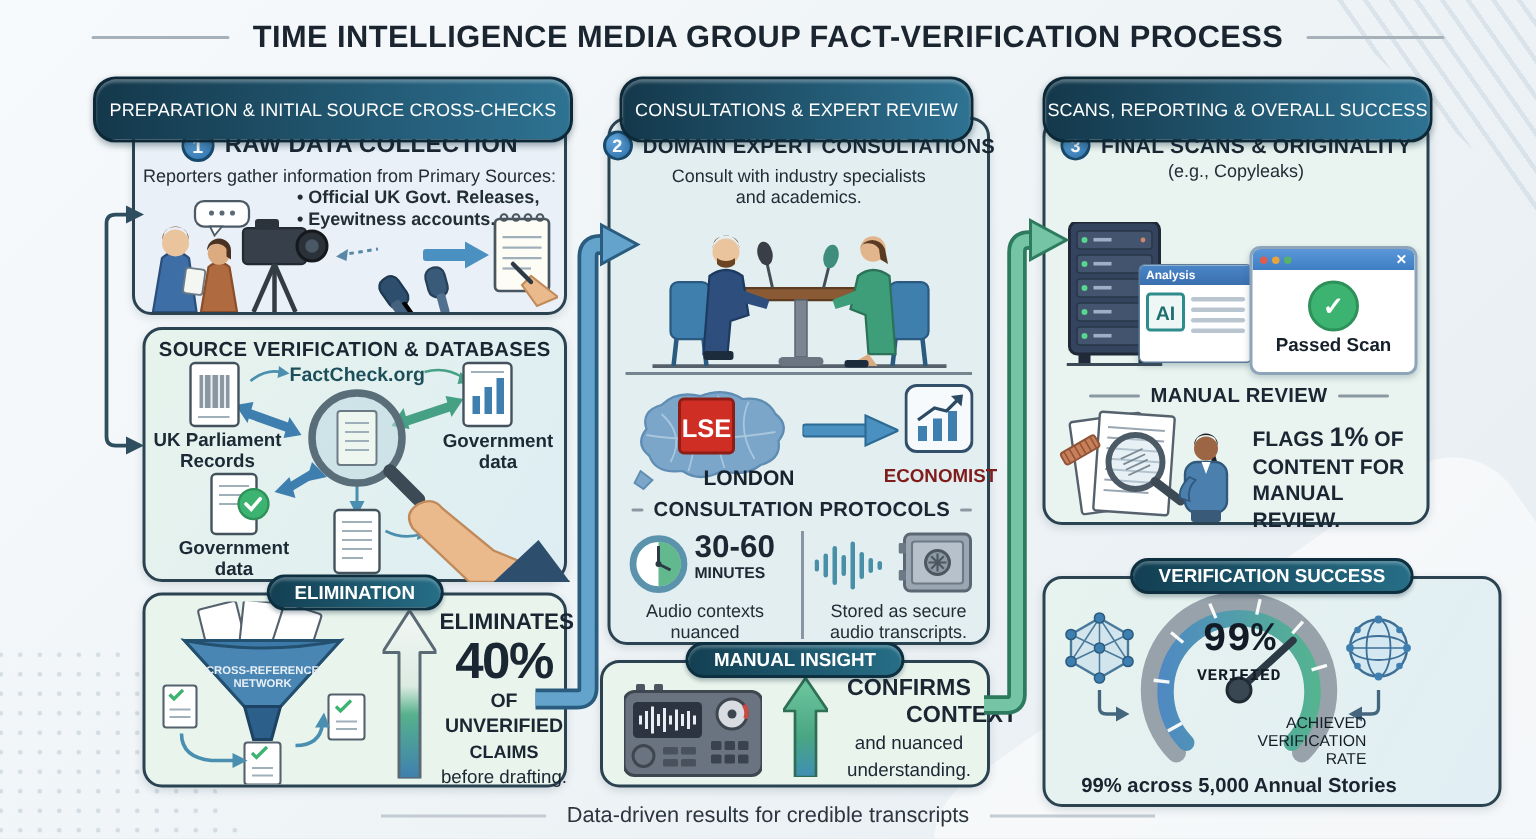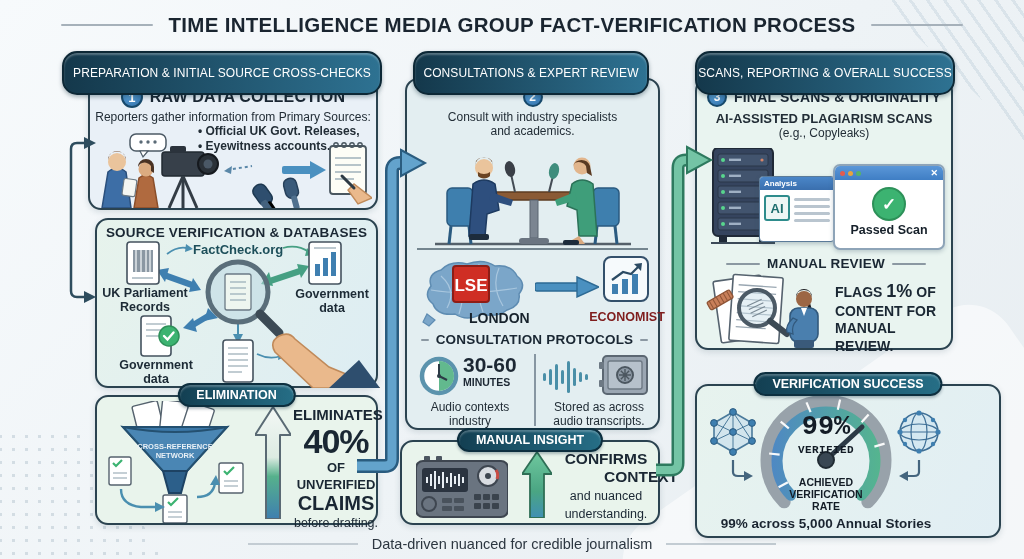--- a/index.html
+++ b/index.html
@@ -262,28 +262,29 @@
             <stop offset="0.62" stop-color="#56b18c"></stop>
             <stop offset="1" stop-color="#3e7fb0"></stop>
       </linearGradient>
         </defs>
       <polygon points="18,0 36,28 25,28 25,112 11,112 11,28 0,28" fill="url(#elimGrad)" stroke="#5a6a74" stroke-width="2" stroke-linejoin="round"></polygon>
     </svg>
     <div class="abs" style="left:196px;top:10px;width:86px;text-align:center;color:#1a2733;line-height:1.05;">
       <span class="b" style="font-size:15px;">ELIMINATES</span><br>
       <span style="font-size:34px;font-weight:800;letter-spacing:-1px;">40%</span><br>
       <span class="b" style="font-size:13px;">OF UNVERIFIED</span><br>
-      <span class="b" style="font-size:20px;">CLAIMS</span><br>
+      <span class="b" style="font-size:12px;">CLAIMS</span><br>
       <span style="font-size:12.5px;">before drafting.</span>
     </div>
   </div>
 
   <div class="panel" style="left:405px;top:78px;width:255px;height:352px;background:#e3eef1;">
     <div class="sec-head" style="margin-top:7px;">
       <div class="num" style="width:20px;height:20px;flex-basis:20px;font-size:12px;">2</div>
+      <div class="sec-title" style="font-size:13.5px;">DOMAIN EXPERT CONSULTATIONS</div>
     </div>
     <div class="cap" style="margin-top:3px;">Consult with industry specialists</div>
     <div class="cap">and academics.</div>
     <svg style="display:block;margin:2px auto 0;" width="212" height="108" viewBox="0 0 212 108">
       <line x1="8" y1="104" x2="204" y2="104" stroke="#55606a" stroke-width="2.5"></line>
       <rect x="20" y="48" width="26" height="38" rx="5" fill="#3e7fae" stroke="#2a5a80" stroke-width="1.5"></rect>
       <line x1="24" y1="86" x2="22" y2="104" stroke="#2a5a80" stroke-width="3"></line>
         <line x1="42" y1="86" x2="44" y2="104" stroke="#2a5a80" stroke-width="3"></line>
       <rect x="166" y="48" width="26" height="38" rx="5" fill="#3e7fae" stroke="#2a5a80" stroke-width="1.5"></rect>
       <line x1="170" y1="86" x2="168" y2="104" stroke="#2a5a80" stroke-width="3"></line>
@@ -346,21 +347,21 @@
         <path d="M20,5 a15,15 0 0 1 0,30 z" fill="#62b98e"></path>
         <line x1="20" y1="20" x2="20" y2="8" stroke="#2c3a46" stroke-width="2"></line>
         <line x1="20" y1="20" x2="28" y2="24" stroke="#2c3a46" stroke-width="2"></line>
         <circle cx="20" cy="20" r="2" fill="#2c3a46"></circle>
       </svg>
       <div class="abs" style="left:56px;top:2px;color:#1c2733;line-height:1;">
         <div style="font-size:21px;font-weight:800;">30-60</div>
         <div style="font-size:10.5px;font-weight:800;margin-top:2px;">MINUTES</div>
       </div>
       <div class="cap abs" style="left:2px;top:48px;width:122px;">
-        <span>Audio contexts</span><br><span>industry</span>
+        <span>Audio contexts</span><br><span>nuanced</span>
       </div>
       <svg class="abs" style="left:136px;top:8px;" width="48" height="34" viewBox="0 0 48 34">
         <g fill="#4a8fa8">
             <rect x="0" y="13" width="3" height="8" rx="1.5"></rect>
             <rect x="6" y="9" width="3" height="16" rx="1.5"></rect>
             <rect x="12" y="4" width="3" height="26" rx="1.5"></rect>
             <rect x="18" y="10" width="3" height="14" rx="1.5"></rect>
             <rect x="24" y="1" width="3" height="32" rx="1.5"></rect>
             <rect x="30" y="8" width="3" height="18" rx="1.5"></rect>
             <rect x="36" y="12" width="3" height="10" rx="1.5"></rect>
@@ -369,21 +370,21 @@
       </svg>
       <svg class="abs" style="left:192px;top:2px;" width="52" height="44" viewBox="0 0 52 44">
         <rect x="4" y="2" width="44" height="38" rx="4" fill="#9aa6b2" stroke="#5b6772" stroke-width="2"></rect>
         <rect x="9" y="7" width="34" height="28" rx="2" fill="#b6c1cb" stroke="#6d7984" stroke-width="1.4"></rect>
         <circle cx="26" cy="21" r="8" fill="#8d99a5" stroke="#4c5760" stroke-width="2"></circle>
         <path d="M26,15 v12 M20,21 h12 M21.8,16.8 l8.4,8.4 M30.2,16.8 l-8.4,8.4" stroke="#4c5760" stroke-width="1.4"></path>
         <rect x="0" y="8" width="5" height="7" rx="1" fill="#6d7984"></rect>
           <rect x="0" y="26" width="5" height="7" rx="1" fill="#6d7984"></rect>
       </svg>
       <div class="cap abs" style="left:132px;top:48px;width:120px;">
-        <span>Stored as across</span><br><span>audio transcripts.</span>
+        <span>Stored as secure</span><br><span>audio transcripts.</span>
       </div>
     </div>
   </div>
 
   <div class="panel" style="left:400px;top:440px;width:260px;height:85px;background:#e9f4ec;">
     <div class="badge">MANUAL INSIGHT</div>
     <svg class="abs" style="left:14px;top:14px;" width="92" height="62" viewBox="0 0 92 62">
       <rect x="8" y="0" width="6" height="6" rx="1" fill="#4c5660"></rect>
         <rect x="20" y="0" width="6" height="6" rx="1" fill="#4c5660"></rect>
       <rect x="0" y="5" width="92" height="56" rx="7" fill="#6a7480" stroke="#3e4650" stroke-width="2"></rect>
@@ -435,21 +436,20 @@
       <span style="font-size:12.5px;">and nuanced</span><br>
       <span style="font-size:12.5px;">understanding.</span>
     </div>
   </div>
 
   <div class="panel" style="left:695px;top:78px;width:258px;height:272px;background:#e9f4f0;">
     <div class="sec-head" style="margin-top:7px;">
       <div class="num" style="width:20px;height:20px;flex-basis:20px;font-size:12px;">3</div>
       <div class="sec-title" style="font-size:14px;">FINAL SCANS &amp; ORIGINALITY</div>
     </div>
-    <div class="cap b" style="font-size:13px;margin-top:4px;">AI-ASSISTED PLAGIARISM SCANS</div>
     <div class="cap" style="font-size:12px;">(e.g., Copyleaks)</div>
     <svg class="abs" style="left:14px;top:68px;" width="64" height="96" viewBox="0 0 64 96">
       <rect x="2" y="0" width="60" height="88" rx="5" fill="#35445e" stroke="#1f2937" stroke-width="2"></rect>
       <g>
         <rect x="7" y="6" width="50" height="12" rx="2" fill="#42546e" stroke="#2a3648" stroke-width="1"></rect>
         <rect x="7" y="22" width="50" height="12" rx="2" fill="#42546e" stroke="#2a3648" stroke-width="1"></rect>
         <rect x="7" y="38" width="50" height="12" rx="2" fill="#42546e" stroke="#2a3648" stroke-width="1"></rect>
         <rect x="7" y="54" width="50" height="12" rx="2" fill="#42546e" stroke="#2a3648" stroke-width="1"></rect>
         <rect x="7" y="70" width="50" height="12" rx="2" fill="#42546e" stroke="#2a3648" stroke-width="1"></rect>
       </g>
@@ -612,28 +612,28 @@
           <line x1="120.6" y1="30.3" x2="127.6" y2="22.4"></line>
           <line x1="133.4" y1="54.6" x2="143.6" y2="51.6"></line>
         </g>
         <line x1="85" y1="68" x2="121" y2="35" stroke="#2c3a46" stroke-width="5" stroke-linecap="round"></line>
         <circle cx="85" cy="68" r="8" fill="#394753" stroke="#202b33" stroke-width="2"></circle>
       </svg>
       <div class="abs" style="left:0;top:22px;width:170px;text-align:center;line-height:1;color:#131c26;font-family:Liberation Mono, monospace;">
         <span style="font-size:27px;font-weight:800;">99%</span><br>
         <span style="font-size:11px;font-weight:800;letter-spacing:.4px;">VERIFIED</span>
       </div>
-      <div class="abs" style="left:0;top:84px;width:170px;text-align:center;line-height:1.15;color:#131c26;font-weight:700;font-size:10.5px;">
+      <div class="abs" style="left:0;top:84px;width:170px;text-align:right;line-height:1.15;color:#131c26;font-weight:400;font-size:10.5px;">
         <span>ACHIEVED</span><br>
         <span>VERIFICATION</span><br>
         <span>RATE</span>
       </div>
     </div>
     <div class="abs" style="left:0;top:130px;width:258px;text-align:center;font-size:13.5px;font-weight:700;color:#1a2430;">99% across 5,000 Annual Stories</div>
   </div>
 
   <div class="footerbar">
     <div class="dash"></div>
-    <div class="footer-text">Data-driven nuanced for credible journalism</div>
+    <div class="footer-text">Data-driven results for credible transcripts</div>
     <div class="dash"></div>
   </div>
 
 </div>
 
 </body></html>

